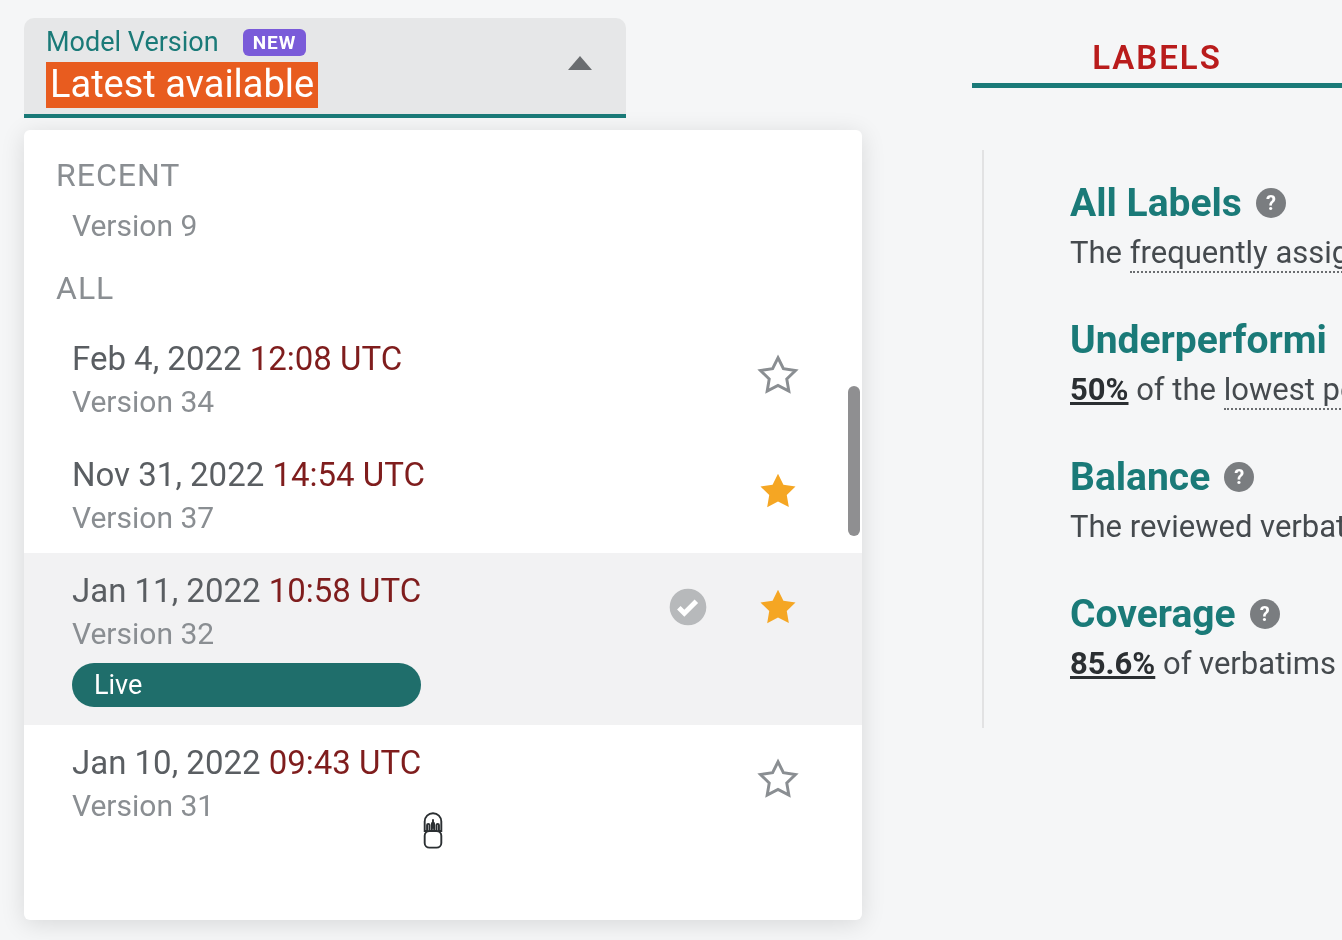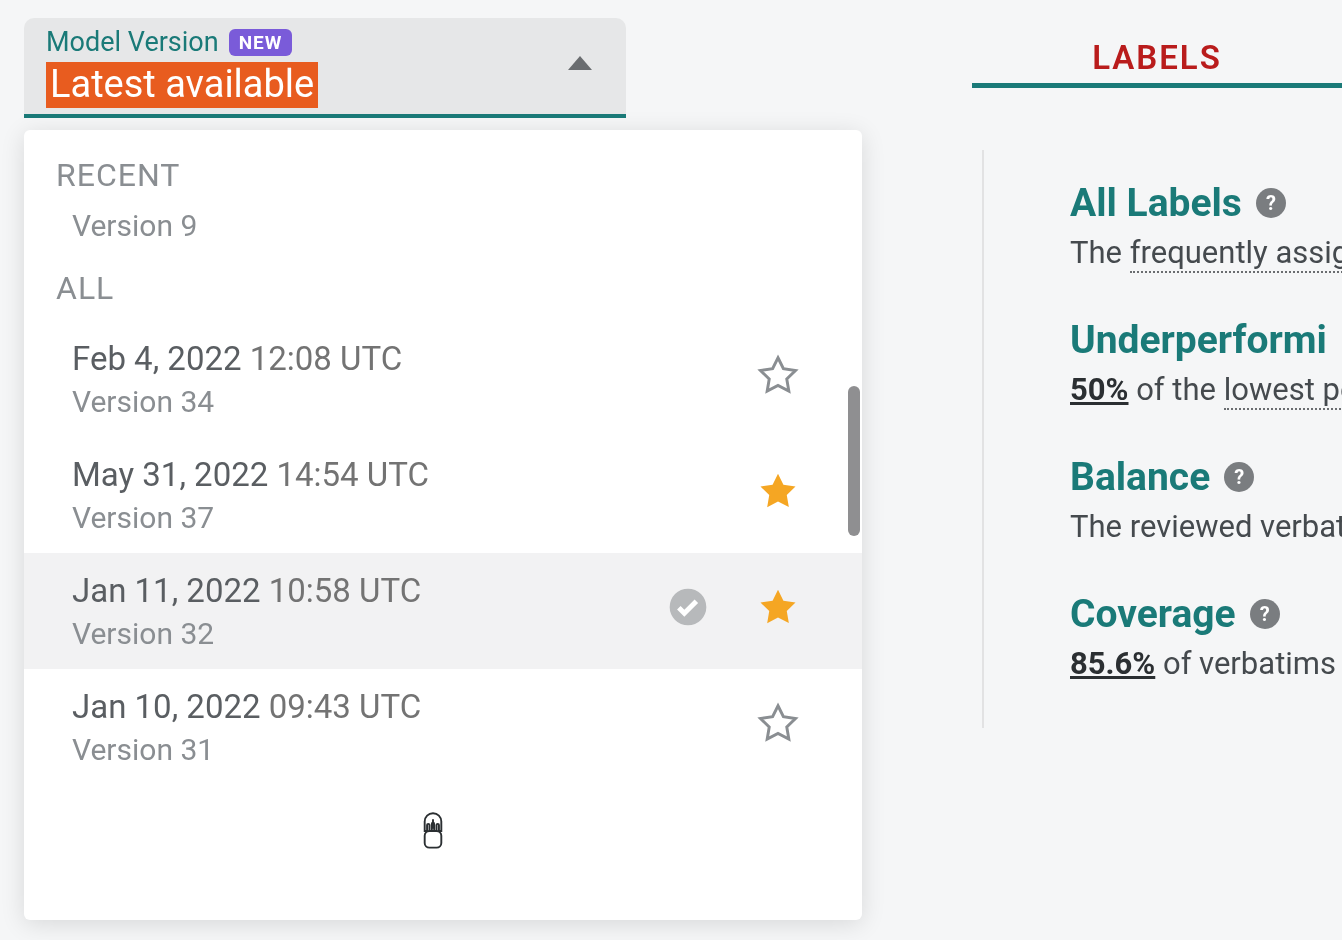--- a/index.html
+++ b/index.html
@@ -19,21 +19,21 @@
       top: 18px;
       width: 602px;
       background: #e6e7e8;
       border-radius: 10px 10px 0 0;
       border-bottom: 4px solid #1a7a78;
       padding: 8px 22px 6px 22px;
     }
     .dropdown-label-row {
       display: flex;
       align-items: center;
-      gap: 10px;
+      gap: 24px;
     }
     .dropdown-label {
       color: #1a7a78;
       font-size: 27px;
       font-weight: 400;
     }
     .new-badge {
       background: #7a5bd9;
       color: #fff;
       font-size: 19px;
@@ -111,21 +111,21 @@
       display: flex;
       flex-direction: column;
       gap: 2px;
     }
     .date-line {
       font-size: 33px;
       color: #5a5e62;
       font-weight: 400;
     }
     .date-line .time {
-      color: #737373;
+      color: #7f1d1d;
     }
     .version-line {
       font-size: 30px;
       color: #8a8e92;
       font-weight: 400;
       margin-top: 4px;
     }
     .live-chip {
       display: inline-block;
       background: #1f6e6b;
@@ -258,39 +258,40 @@
             <svg viewBox="0 0 24 24">
                 <path fill="none" stroke="#8a8e92" stroke-width="1.6" d="M12 2.6l2.95 6 6.6.96-4.77 4.65 1.13 6.58L12 17.67 6.1 20.8l1.12-6.58L2.45 9.56l6.6-.96L12 2.6z"></path>
               </svg>
           </span>
         </div>
       </div>
 
       <div class="version-item">
         <div class="version-text">
           <div class="date-line">
-            <span>May 31, 2022</span> <span class="time">14:54 UTC</span>
+            <span>Nov 31, 2022</span> <span class="time">14:54 UTC</span>
           </div>
           <div class="version-line">Version 37</div>
         </div>
         <div class="actions">
           <span class="star-icon">
             <svg viewBox="0 0 24 24">
                 <path fill="#f5a623" d="M12 2.6l2.95 6 6.6.96-4.77 4.65 1.13 6.58L12 17.67 6.1 20.8l1.12-6.58L2.45 9.56l6.6-.96L12 2.6z"></path>
               </svg>
           </span>
         </div>
       </div>
 
       <div class="version-item hovered">
         <div class="version-text">
           <div class="date-line">
             <span>Jan 11, 2022</span> <span class="time">10:58 UTC</span>
           </div>
           <div class="version-line">Version 32</div>
+          <span class="live-chip">Live</span>
         </div>
         <div class="actions">
           <span class="check-icon">
             <svg viewBox="0 0 24 24">
                 <circle cx="12" cy="12" r="11" fill="#b7b9bb"></circle>
                 <path fill="none" stroke="#fff" stroke-width="3" d="M6.5 12.5l3.3 3.3 7.2-7.2"></path>
               </svg>
           </span>
           <span class="star-icon">
             <svg viewBox="0 0 24 24">

